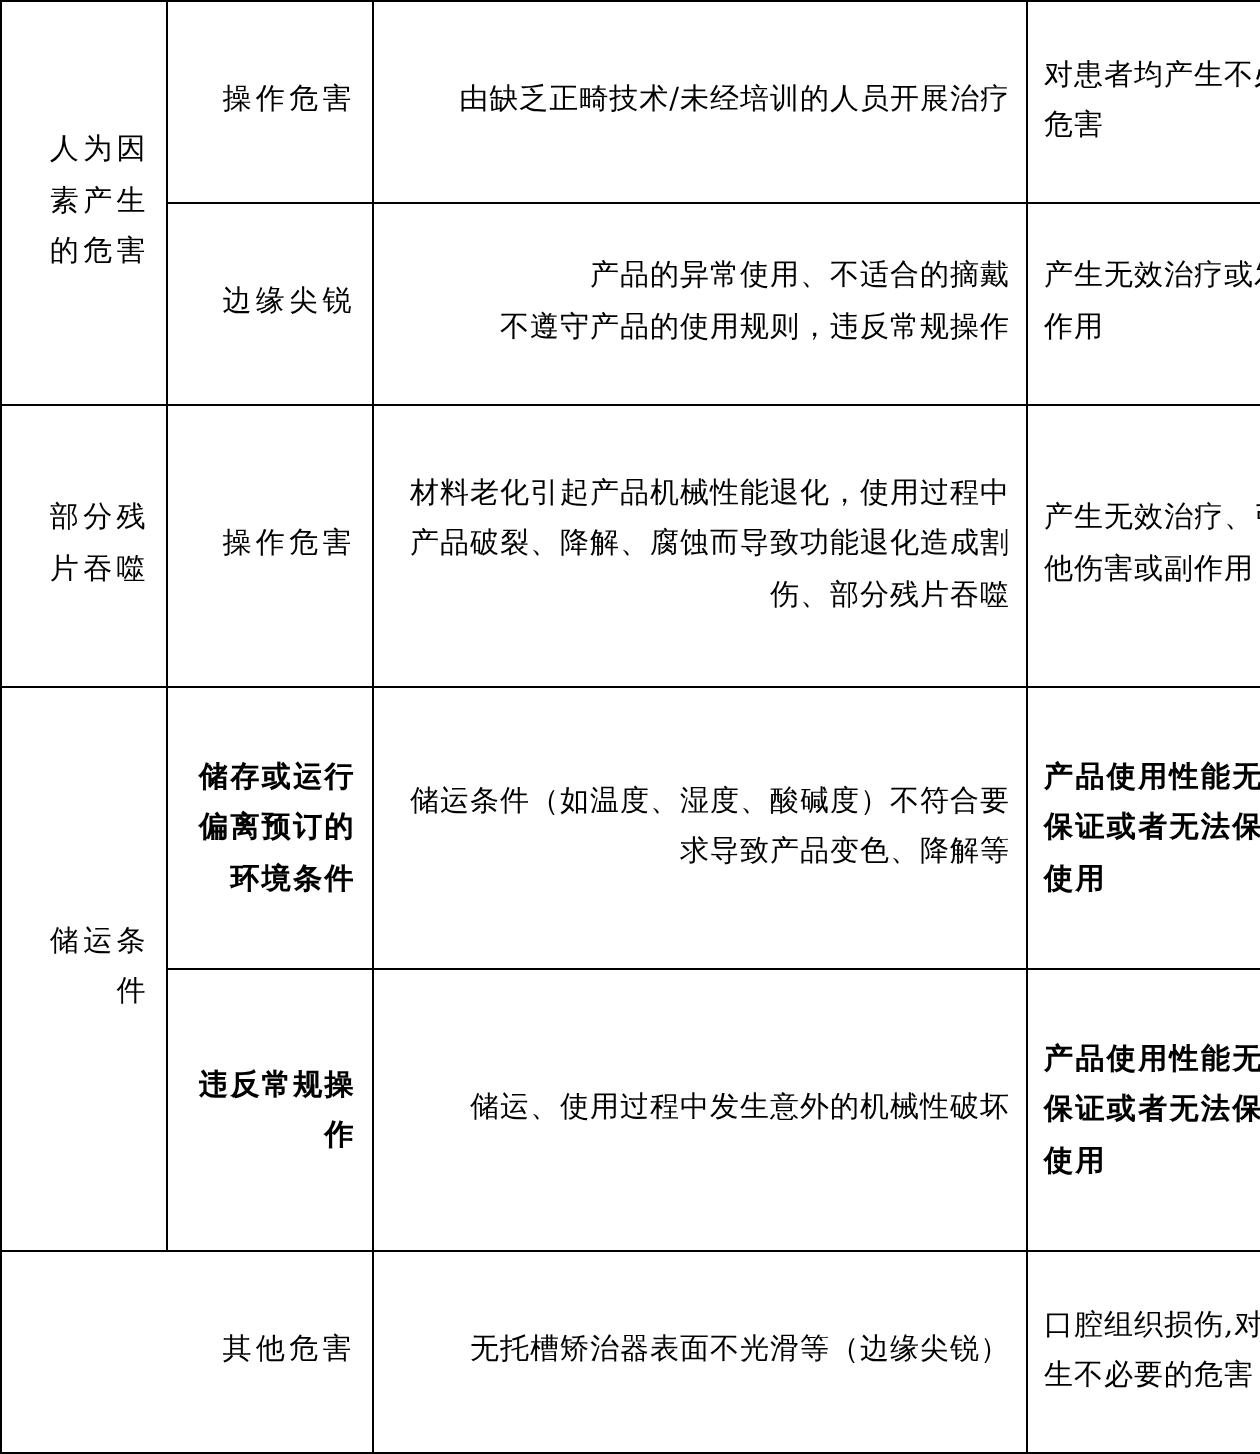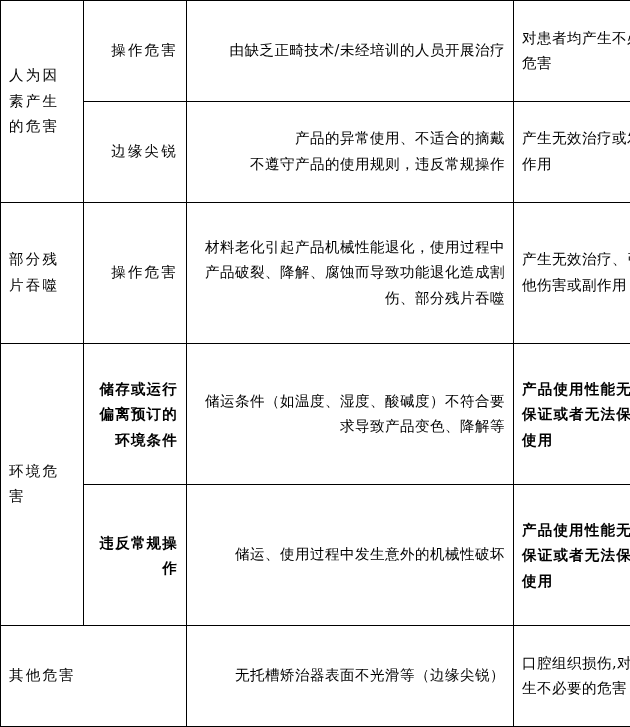--- a/index.html
+++ b/index.html
@@ -24,21 +24,21 @@
     border: 1px solid #000000;
     vertical-align: middle;
     padding: 6px 8px;
     font-size: 14.5px;
     line-height: 1.75;
     letter-spacing: 0.5px;
     font-family: "DejaVu Serif", "Liberation Serif", serif;
   }
   td.col-cat {
     width: 66px;
-    text-align: left;
+    text-align: right;
   }
   td.col-sub {
     width: 86px;
     text-align: right;
   }
   td.col-desc {
     width: 310px;
     text-align: right;
   }
   td.col-harm {
@@ -98,21 +98,21 @@
         </td>
       <td class="col-desc">
           <span class="cell-text">材料老化引起产品机械性能退化，使用过程中产品破裂、降解、腐蚀而导致功能退化造成割伤、部分残片吞噬</span>
         </td>
       <td class="col-harm">
           <span class="cell-text">产生无效治疗、引发其他伤害或副作用</span>
         </td>
     </tr>
     <tr>
       <td class="col-cat" rowspan="2">
-          <span class="cell-text wide-space">环境危害</span>
+          <span class="cell-text wide-space">储运条件</span>
         </td>
       <td class="col-sub">
           <span class="cell-text loose">储存或运行偏离预订的环境条件</span>
         </td>
       <td class="col-desc">
           <span class="cell-text">储运条件（如温度、湿度、酸碱度）不符合要求导致产品变色、降解等</span>
         </td>
       <td class="col-harm">
           <span class="cell-text loose">产品使用性能无法得到保证或者无法保证正常使用</span>
         </td>

